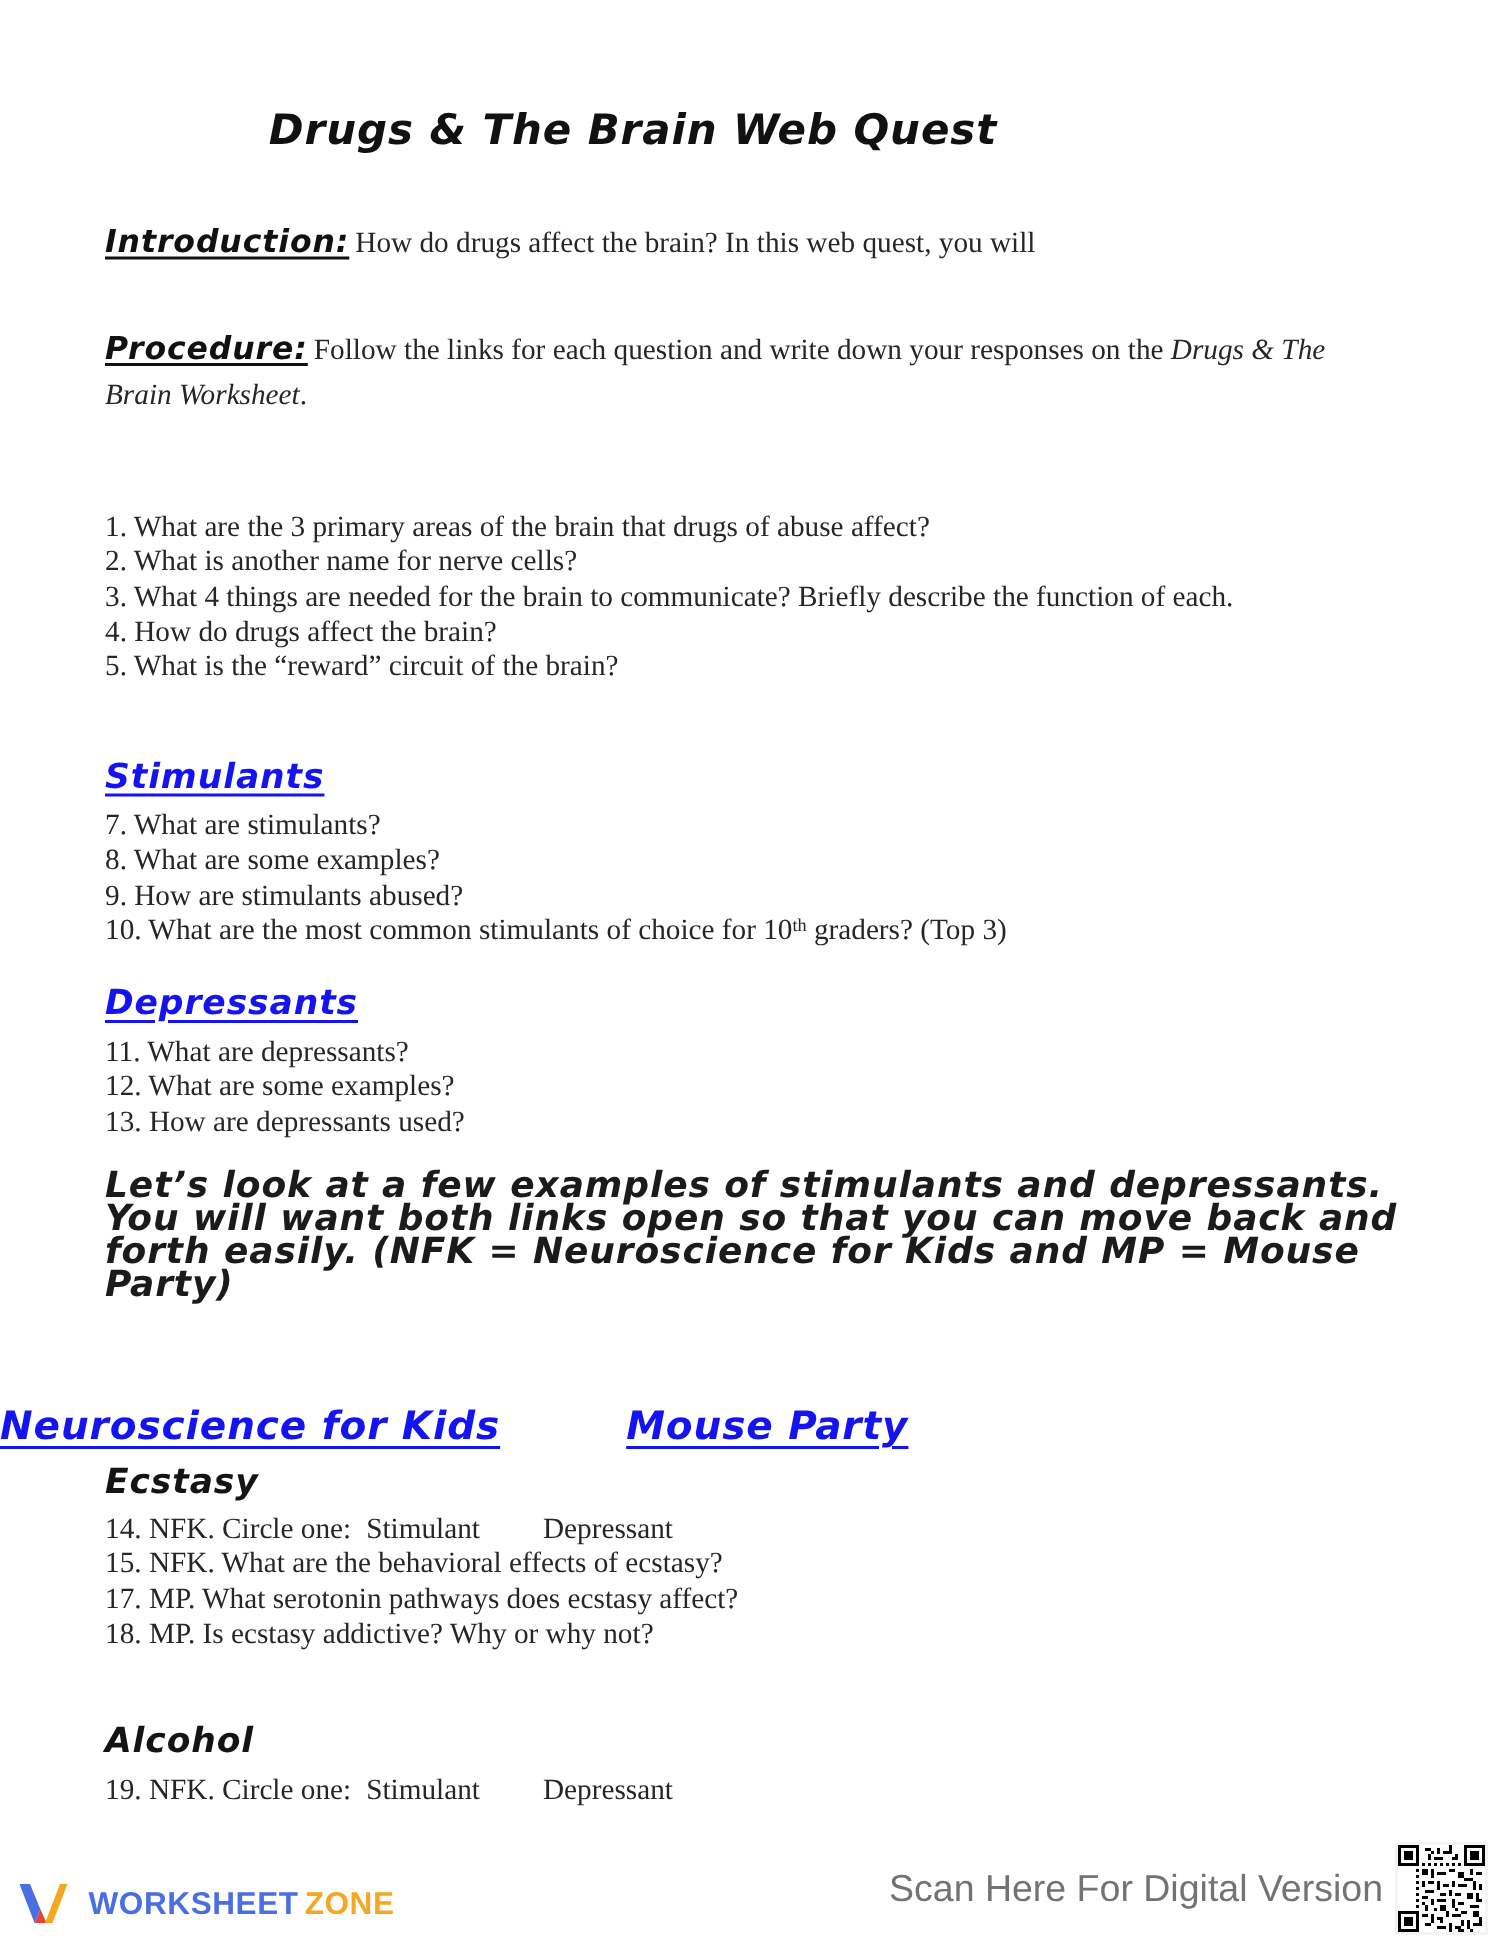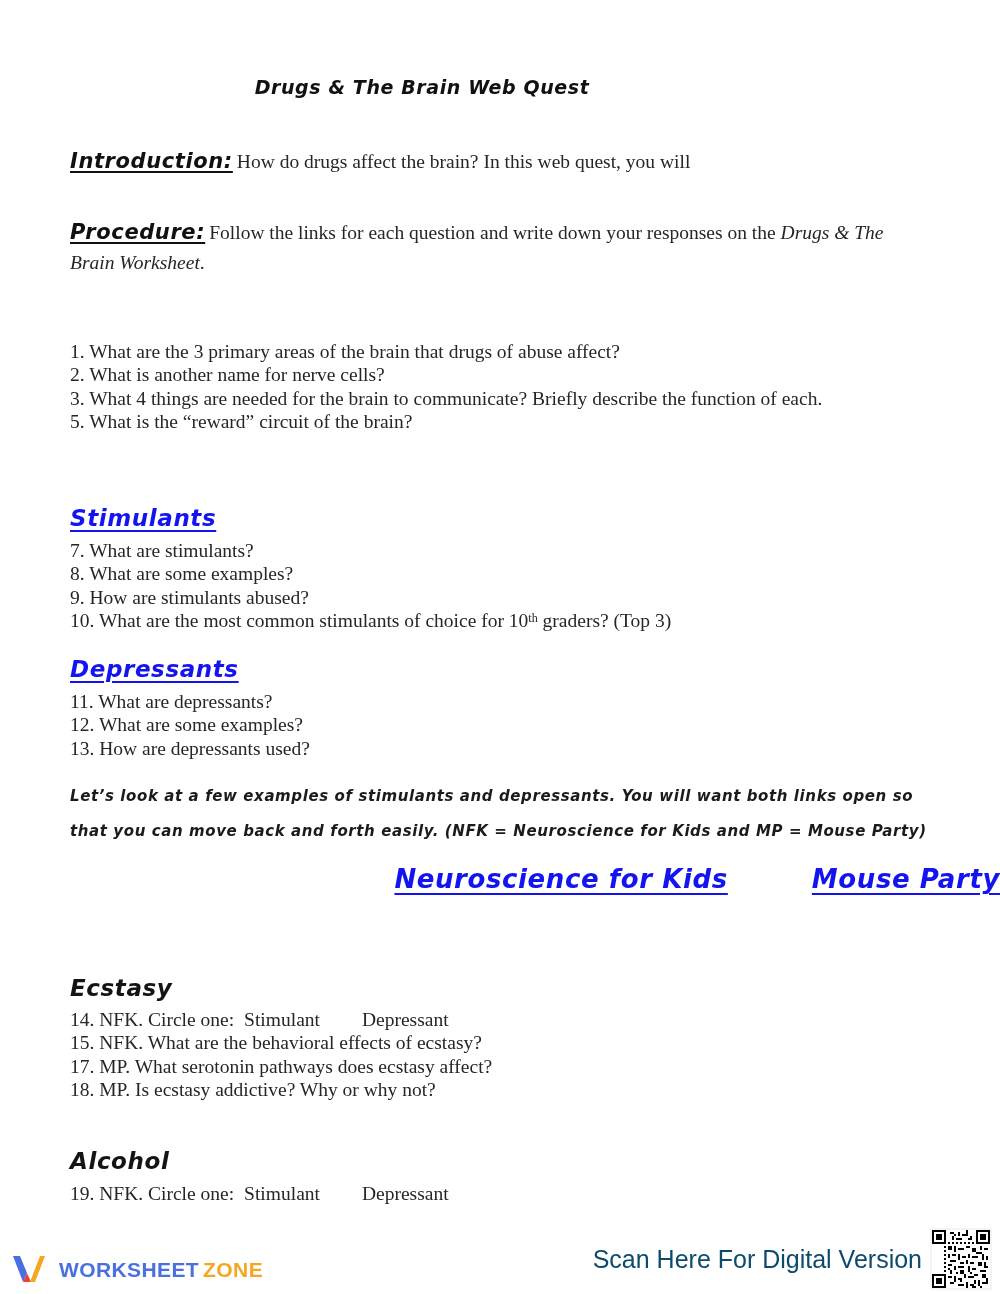--- a/index.html
+++ b/index.html
@@ -29,21 +29,21 @@
     letter-spacing: 0.6px;
   }
 
   
   .doc-title {
     position: absolute;
     top: 70px;
     left: 0;
     width: 844px;
     text-align: center;
-    font-size: 19px;
+    font-size: 28px;
     line-height: 34px;
     color: #111111;
     white-space: nowrap;
   }
 
   
   .para {
     position: absolute;
     left: 70px;
     width: 862px;
@@ -108,32 +108,32 @@
     line-height: 0;
   }
   .gap-wide { display: inline-block; width: 42px; }
   .gap-small { display: inline-block; width: 10px; }
 
   
   .script-para {
     position: absolute;
     left: 70px;
     width: 870px;
-    font-size: 15px;
-    line-height: 35px;
+    font-size: 24px;
+    line-height: 22px;
     color: #1b1b1b;
   }
 
   
   .link-row {
     position: absolute;
-    top: 862px;
+    top: 934px;
     left: 0;
     width: 1000px;
-    text-align: right;
+    text-align: left;
     white-space: nowrap;
   }
   .big-link {
     display: inline-block;
     color: #1414f0;
     font-size: 26px;
     line-height: 34px;
     text-decoration: underline;
     text-underline-offset: 5px;
     text-decoration-thickness: 1.8px;
@@ -169,21 +169,21 @@
     position: absolute;
     right: 8px;
     top: 1228px;
     display: flex;
     align-items: center;
     gap: 8px;
   }
   .scan-text {
     font-family: "Liberation Sans", sans-serif;
     font-size: 25px;
-    color: #0c4a6e;
+    color: #737373;
     white-space: nowrap;
   }
   .qr-box {
     width: 62px;
     height: 62px;
     background: #f4f4f4;
     padding: 2px;
     box-sizing: border-box;
   }
   .qr-box svg { display: block; }
@@ -200,20 +200,21 @@
   </div>
 
   <div class="para" style="top:217px;">
     <span class="script lead-label">Procedure:</span><span>Follow the links for each question and write down your responses on the </span><span class="ital">Drugs &amp; The Brain Worksheet</span><span>.</span>
   </div>
 
   <div class="qlist" style="top:340px;">
     <div class="q">1. What are the 3 primary areas of the brain that drugs of abuse affect?</div>
     <div class="q">2. What is another name for nerve cells?</div>
     <div class="q">3. What 4 things are needed for the brain to communicate?  Briefly describe the function of each.</div>
+    <div class="q">4. How do drugs affect the brain?</div>
     <div class="q">5. What is the “reward” circuit of the brain?</div>
   </div>
 
   <div class="section-link script" style="top:505px;">Stimulants</div>
   <div class="qlist" style="top:539px;">
     <div class="q">7. What are stimulants?</div>
     <div class="q">8. What are some examples?</div>
     <div class="q">9. How are stimulants abused?</div>
     <div class="q"><span>10. What are the most common stimulants of choice for 10</span><sup>th</sup><span> graders? (Top 3)</span></div>
   </div>

